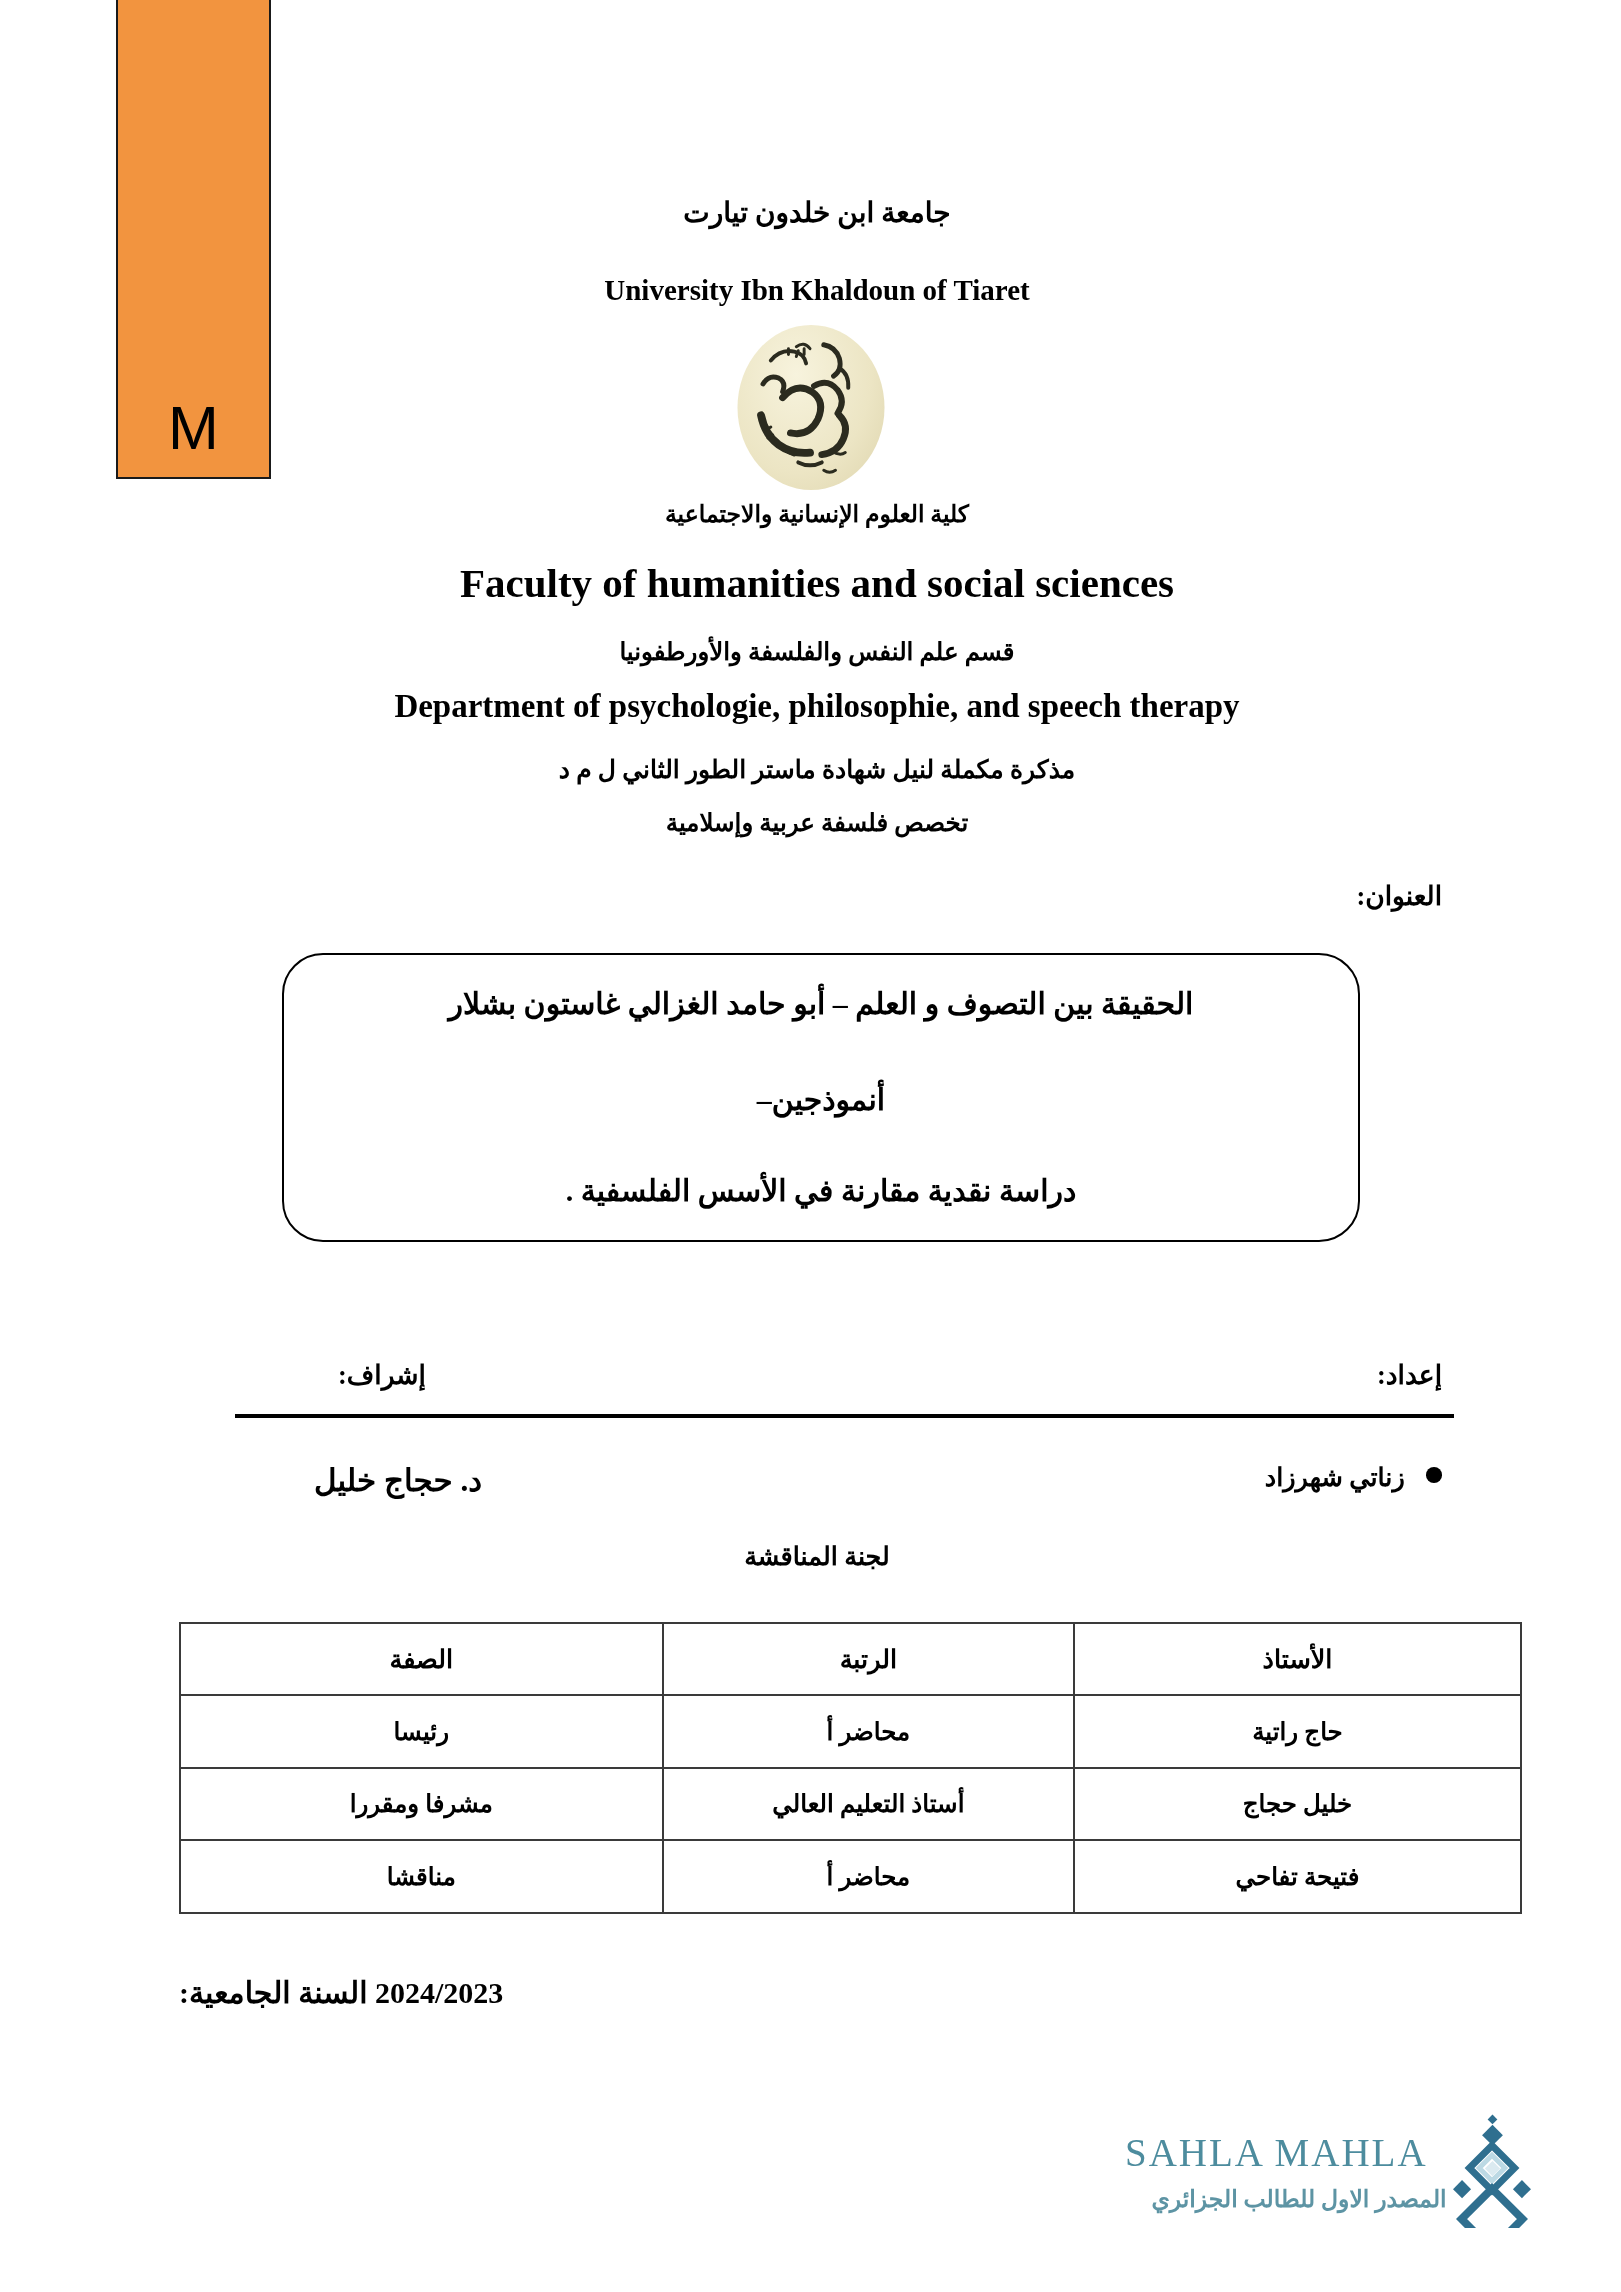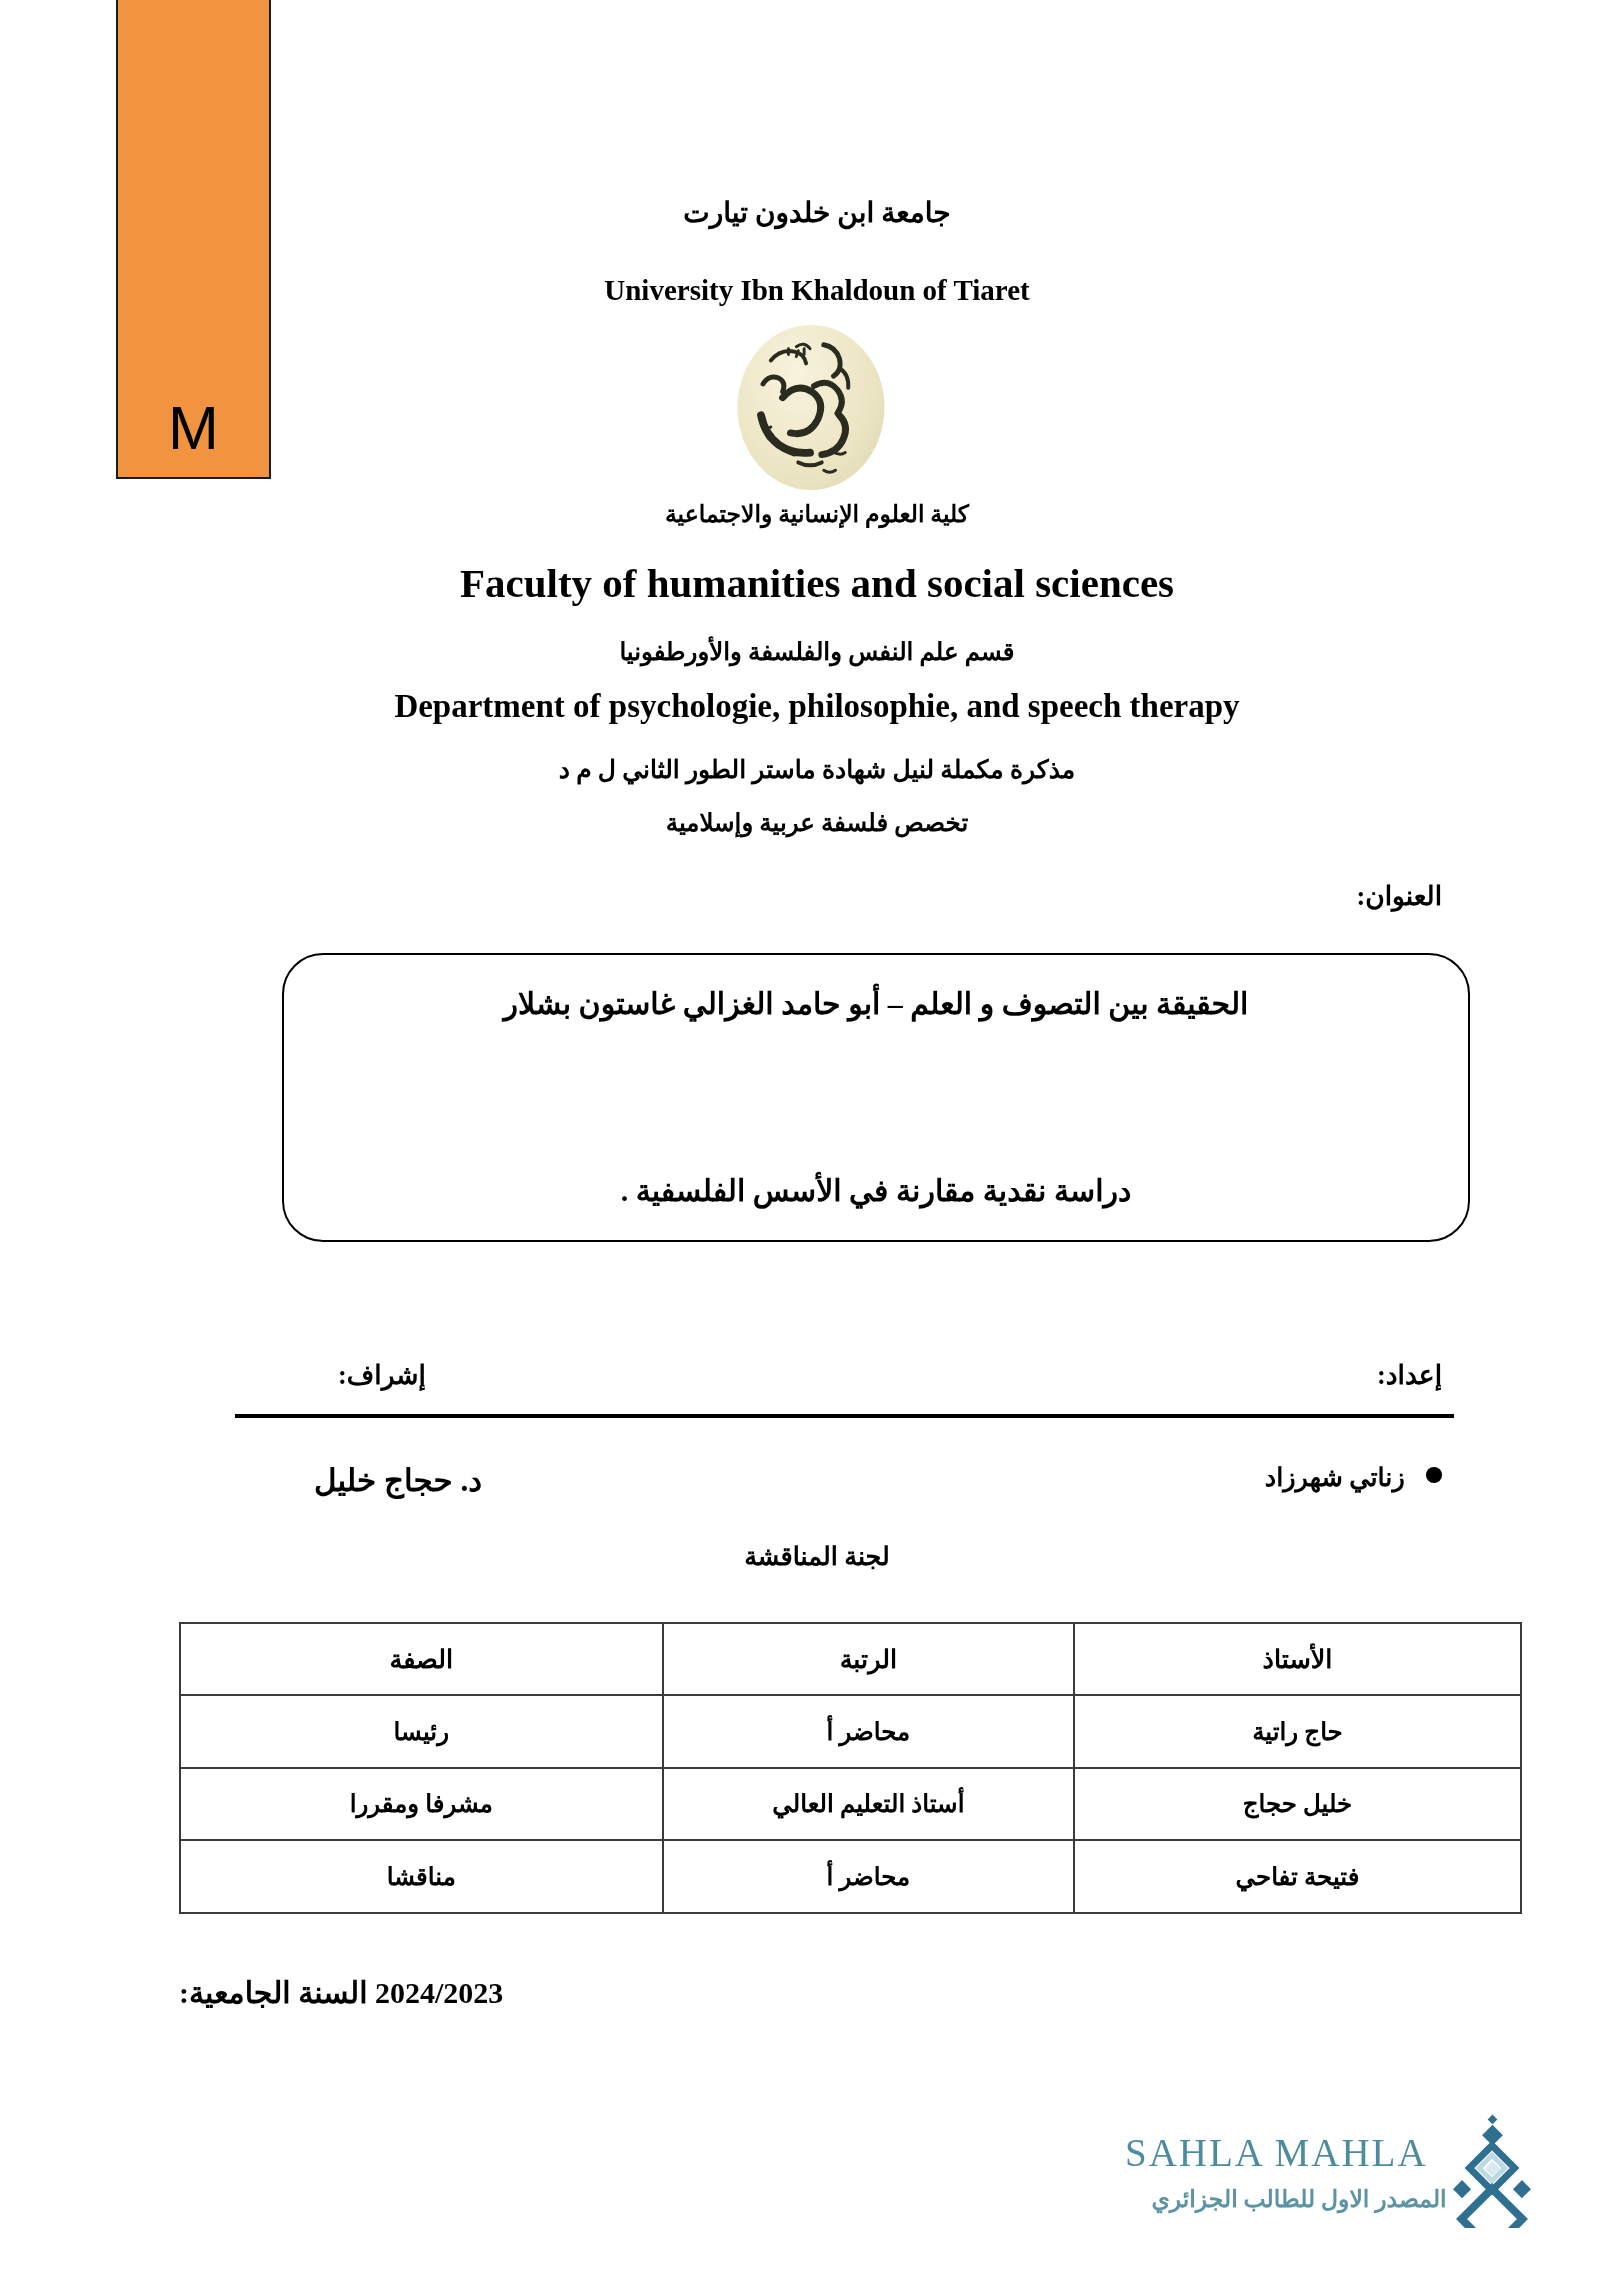--- a/index.html
+++ b/index.html
@@ -99,21 +99,21 @@
     font-size: 26.5px;
     font-weight: bold;
     direction: rtl;
   }
 
   
   .title-box {
     position: absolute;
     left: 282px;
     top: 953px;
-    width: 1188px;
+    width: 1078px;
     height: 289px;
     border: 2.9px solid #000000;
     border-radius: 41px;
     box-sizing: border-box;
     direction: rtl;
   }
   .title-line {
     position: absolute;
     left: 0; right: 0;
     text-align: center;
@@ -308,20 +308,21 @@
   <div class="center-block lat fac-en">Faculty of humanities and social sciences</div>
   <div class="center-block ar dep-ar">قسم علم النفس والفلسفة والأورطفونيا</div>
   <div class="center-block lat dep-en">Department of psychologie, philosophie, and speech therapy</div>
   <div class="center-block ar note-1">مذكرة مكملة لنيل شهادة ماستر الطور الثاني ل م د</div>
   <div class="center-block ar note-2">تخصص فلسفة عربية وإسلامية</div>
 
   <div class="title-label ar">العنوان:</div>
 
   <div class="title-box">
     <div class="title-line title-line-1 ar">الحقيقة بين التصوف و العلم – أبو حامد الغزالي غاستون بشلار</div>
+    <div class="title-line title-line-2 ar">أنموذجين–</div>
     <div class="title-line title-line-3 ar">دراسة نقدية مقارنة في الأسس الفلسفية .</div>
   </div>
 
   <div class="prep-label ar">إعداد:</div>
   <div class="sup-label ar">إشراف:</div>
   <div class="rule"></div>
 
   <div class="student-row">
     <span class="bullet"></span><span>زناتي شهرزاد</span>
   </div>

